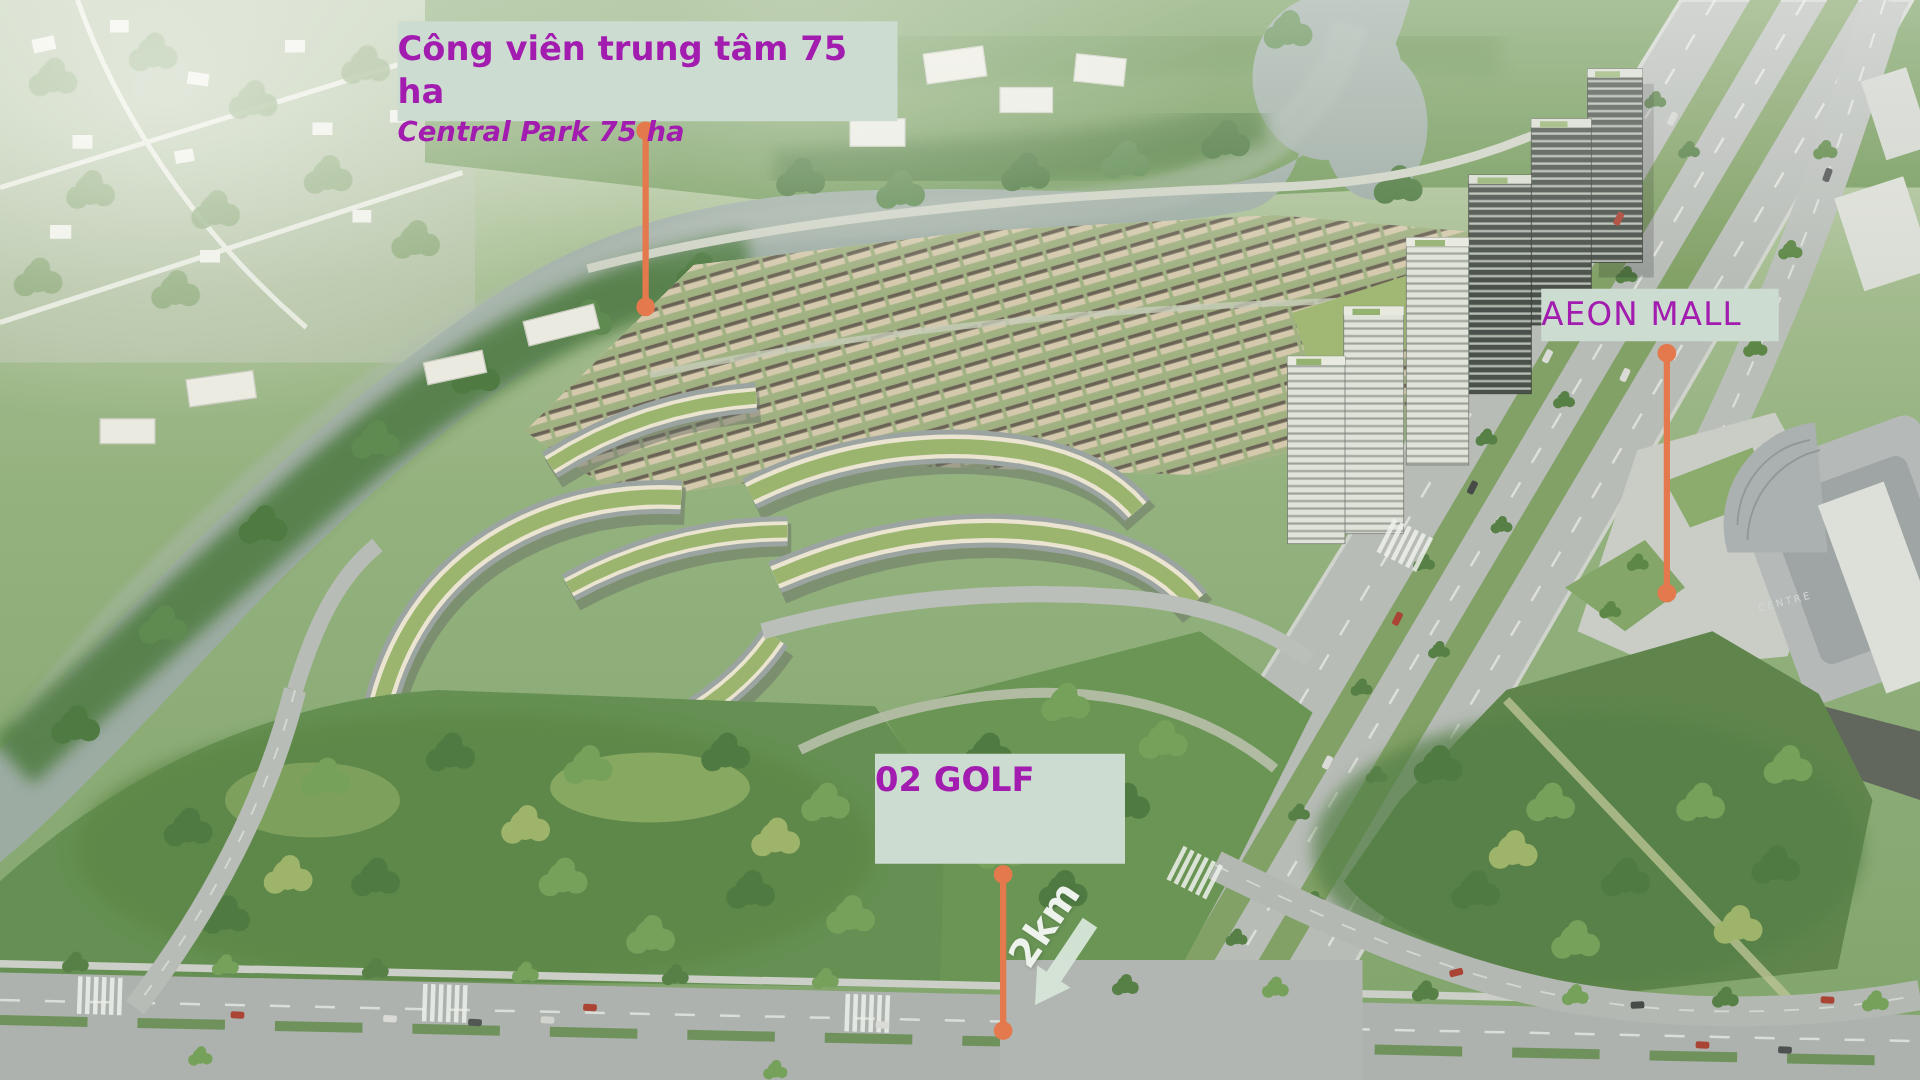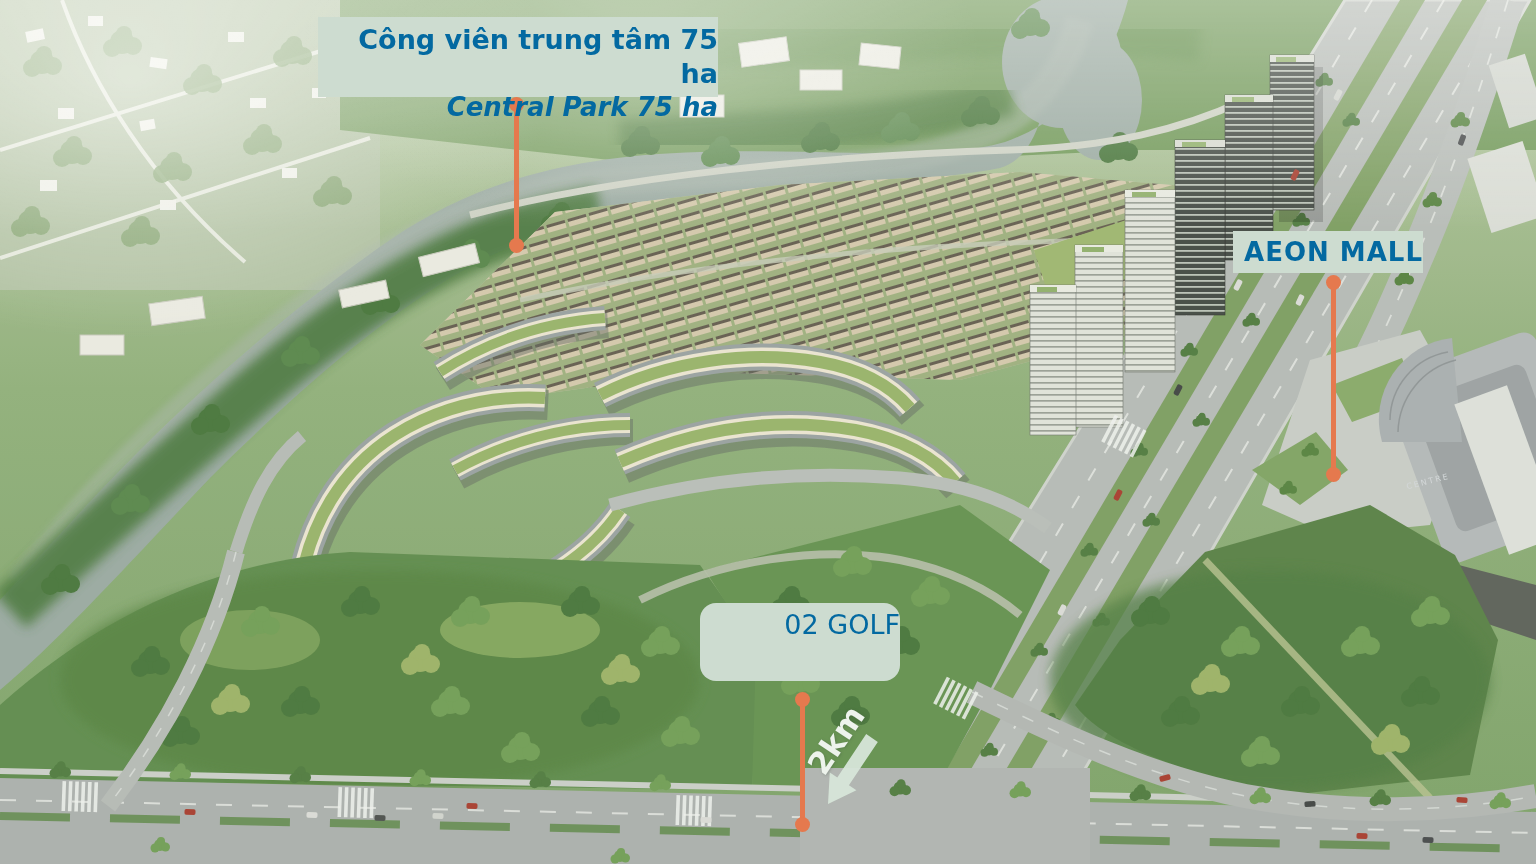--- a/index.html
+++ b/index.html
@@ -1,28 +1,28 @@
 <!DOCTYPE html>
 <html><head>
 <meta charset="utf-8">
 <style>
   html,body{margin:0;padding:0;background:#222;}
   .stage{position:relative;width:1536px;height:864px;overflow:hidden;
          font-family:"DejaVu Sans","Liberation Sans",sans-serif;}
   .scene{position:absolute;left:0;top:0;}
   
-  .anno-label{position:absolute;background:#cddcd0;color:#0369a1;text-align:right;
+  .anno-label{position:absolute;background:#cddcd0;color:#a21caf;text-align:left;
               box-sizing:border-box;z-index:20;}
   .lbl-central{left:318px;top:17px;width:400px;height:80px;padding-top:6px;}
   .lbl-central .l1{font-size:27px;font-weight:bold;line-height:34px;display:block;}
-  .lbl-central .l2{font-size:26px;font-style:italic;font-weight:600;line-height:32px;display:block;}
-  .lbl-aeon{left:1233px;top:231px;width:190px;height:42px;font-size:26px;font-weight:bold;
+  .lbl-central .l2{font-size:22px;font-style:italic;font-weight:600;line-height:32px;display:block;}
+  .lbl-aeon{left:1233px;top:231px;width:190px;height:42px;font-size:26px;font-weight:normal;
             line-height:42px;letter-spacing:1px;}
-  .lbl-golf{left:700px;top:603px;width:200px;height:78px;padding-top:5px;
-            font-size:27px;font-weight:normal;line-height:34px;border-radius:16px;}
+  .lbl-golf{left:700px;top:603px;width:200px;height:88px;padding-top:5px;
+            font-size:27px;font-weight:bold;line-height:34px;}
   
   .pointer{position:absolute;width:5px;background:#e5794e;border-radius:3px;z-index:19;}
   .pointer::before,.pointer::after{content:"";position:absolute;left:50%;width:15px;height:15px;
       margin-left:-7.5px;border-radius:50%;background:#e5794e;}
   .pointer::before{top:-5px;} .pointer::after{bottom:-5px;}
   .ptr-central{left:514px;top:102px;height:146px;}
   .ptr-aeon{left:1331px;top:280px;height:197px;}
   .ptr-golf{left:800px;top:697px;height:130px;}
   
   .dist-text{position:absolute;left:794px;top:722px;width:84px;text-align:center;

